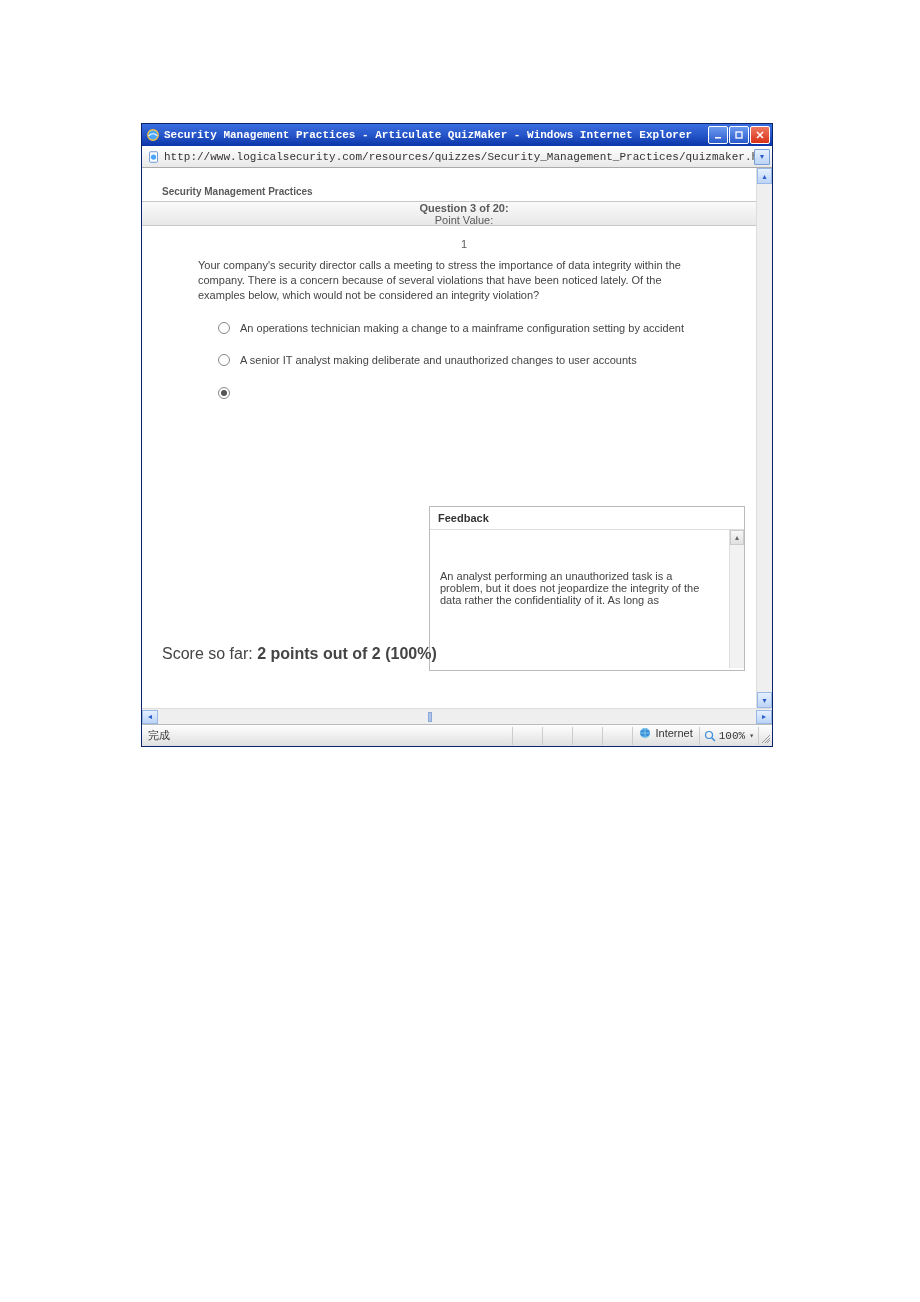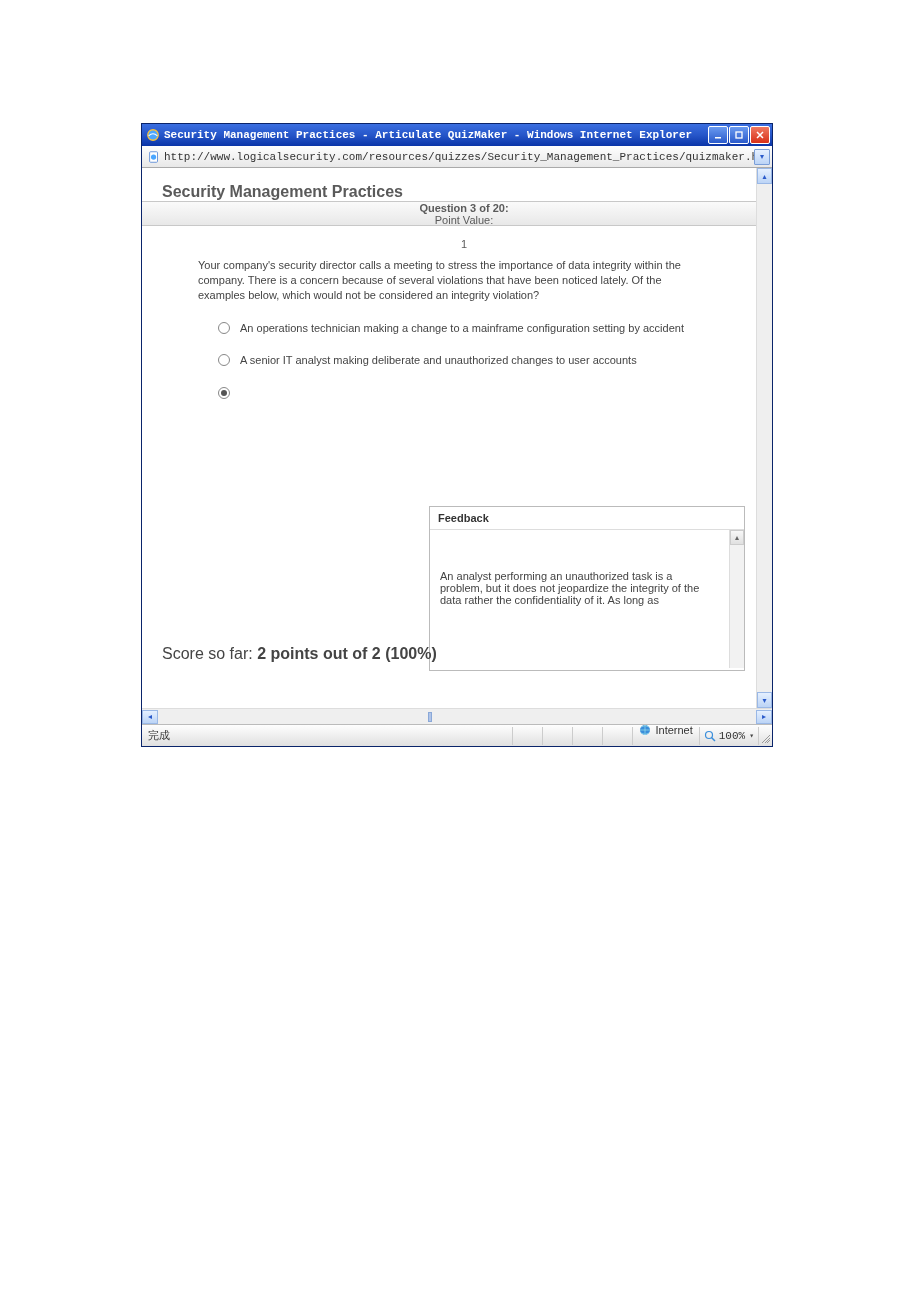--- a/index.html
+++ b/index.html
@@ -122,21 +122,21 @@
   }
   .vscroll .down { position: absolute; bottom: 0; left: 0; right: 0; }
   .quiz-header {
     height: 34px;
     display: flex;
     align-items: center;
     padding-left: 20px;
     border-bottom: 1px solid #c8c8c8;
   }
   .quiz-title {
-    font-size: 16px;
+    font-size: 10px;
     font-weight: bold;
     color: #5a5a5a;
     margin-top: 14px;
   }
   .question-bar {
     height: 24px;
     background: linear-gradient(to bottom, #fafafa, #e8e8e8);
     border-bottom: 1px solid #c8c8c8;
     display: flex;
     align-items: center;
@@ -271,22 +271,22 @@
   }
   .statusbar .done {
     width: 30px;
     padding-left: 4px;
     font-family: Liberation Mono, monospace;
     text-align: center;
   }
   .statusbar .panel-sm { width: 30px; height: 18px; border-left: 1px solid #ccc; }
   .statusbar .zone {
     display: flex;
-    align-items: flex-end;
-    padding: 9px 6px;
+    align-items: flex-start;
+    padding: 0 6px;
     border-left: 1px solid #ccc;
     height: 18px;
   }
   .globe-icon { width: 12px; height: 12px; margin-right: 4px; }
   .zoom {
     display: flex;
     align-items: center;
     padding: 0 4px;
     border-left: 1px solid #ccc;
     height: 18px;

